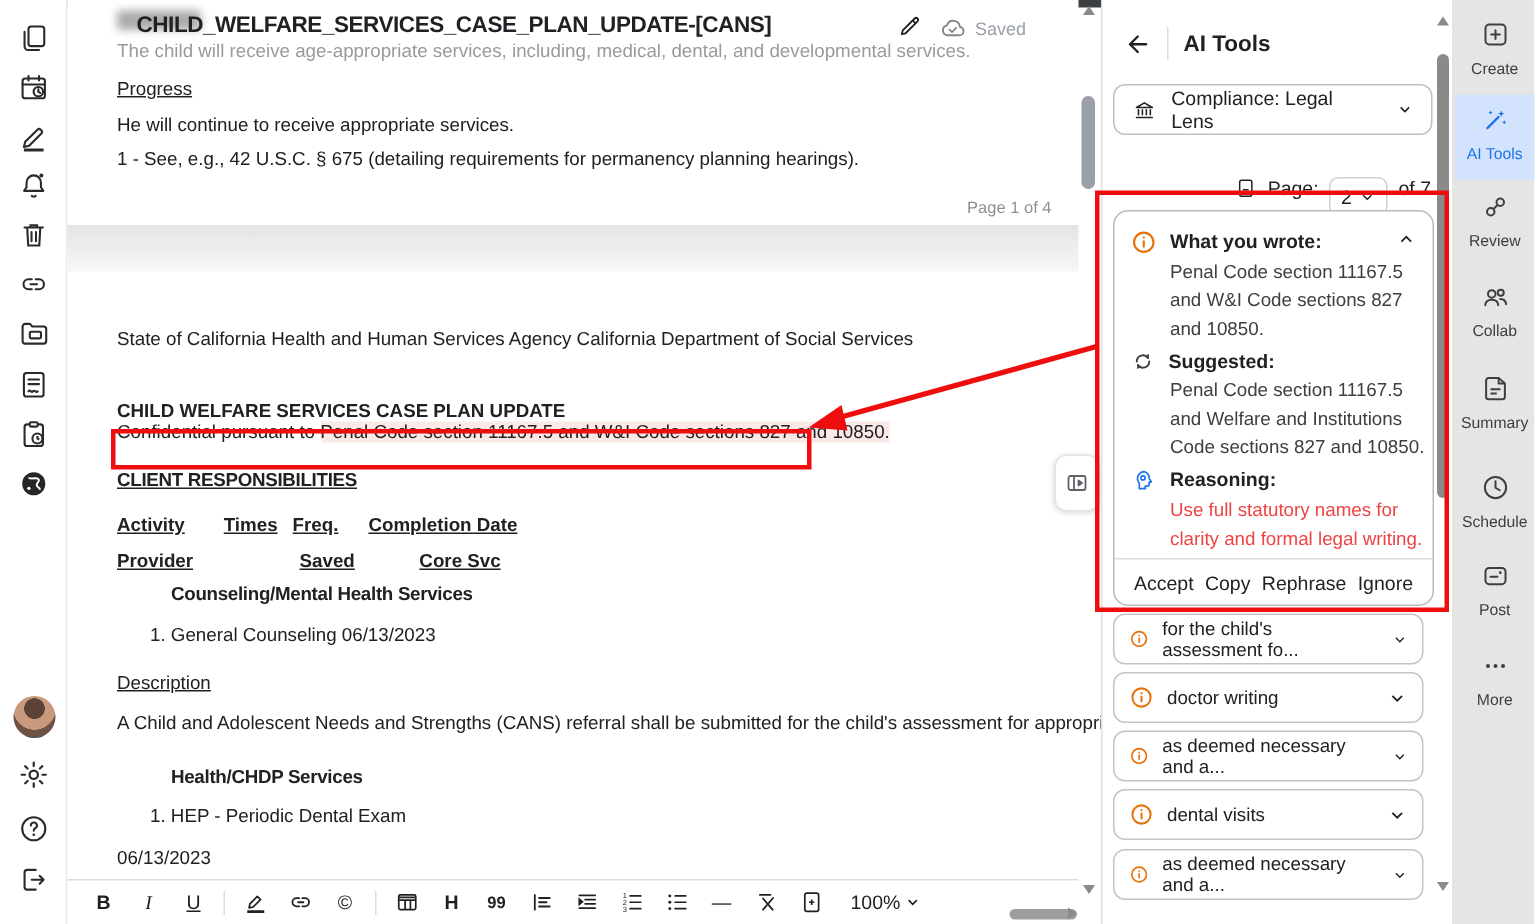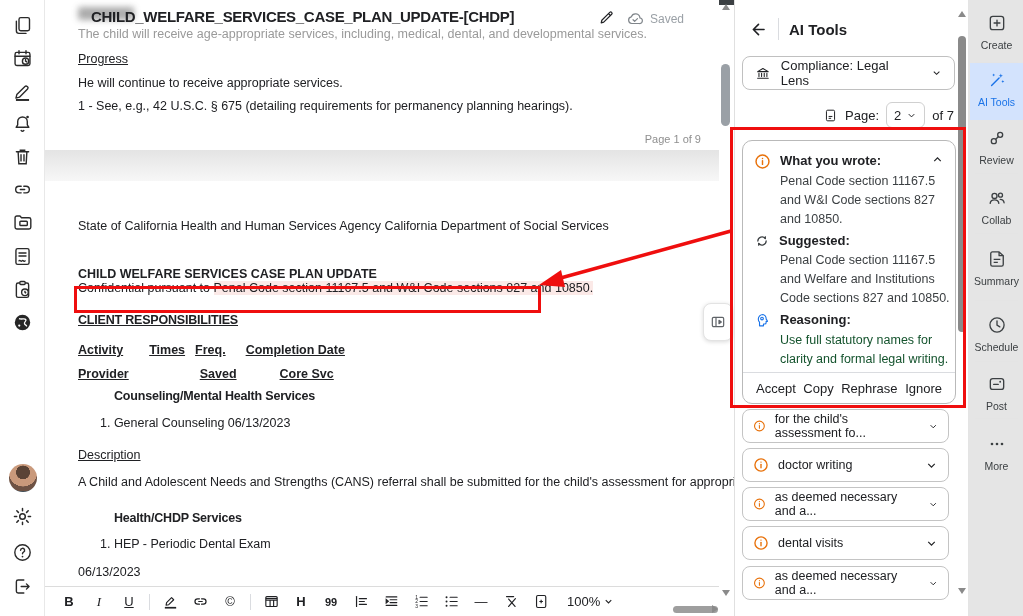--- a/index.html
+++ b/index.html
@@ -60,29 +60,29 @@
   .h-scroll { left:673px; top:606px; width:45px; height:7px; background:#9e9e9e; border-radius:4px; }
 
   
   .ai-panel { left:734px; top:0; width:234px; height:616px; background:#fff; border-left:1px solid #e0e0e0; }
   .ai-head { position:absolute; left:14px; top:18px; display:flex; align-items:center; gap:10px; }
   .ai-head .vsep { width:1px; height:22px; background:#dadce0; }
   .ai-title { font-size:15px; font-weight:bold; }
   .lens-pill { position:absolute; left:7px; top:56px; width:213px; height:34px; border:1px solid #c0c0c0; border-radius:8px;
                display:flex; align-items:center; padding:0 12px; gap:10px; font-size:13px; cursor:pointer; background:#fff; }
   .lens-pill .spacer, .card-row .spacer, .sug-pill .spacer { flex:1; }
-  .page-row { position:absolute; right:14px; top:102px; display:flex; align-items:center; gap:7px; font-size:13px; }
+  .page-row { position:absolute; right:14px; top:118px; display:flex; gap:7px; font-size:13px; }
   .page-select { border:1px solid #d0d0d0; border-radius:6px; height:26px; padding:0 7px; display:flex; align-items:center; gap:5px; cursor:pointer; }
 
   .sug-card { position:absolute; left:7px; top:140px; width:214px; height:264px; border:1px solid #b9b9b9; border-radius:10px;
               background:#fff; padding:9px 11px 0 11px; font-size:12.5px; color:#3c4043; }
   .card-row { display:flex; align-items:flex-start; gap:9px; margin-top:3px; }
   .card-label { font-weight:bold; color:#202124; font-size:13px; }
   .card-text { margin:2px 0 4px 26px; width:170px; white-space:normal; line-height:19px; }
-  .blue-text { color:#14532d; }
+  .blue-text { color:#ef4444; }
   .card-actions { position:absolute; left:0; bottom:0; width:100%; height:31px; border-top:1px solid #dadce0;
                   display:flex; align-items:center; justify-content:space-between; padding:0 13px; }
   .card-actions span { font-size:13px; font-weight:500; color:#202124; cursor:pointer; }
 
   .sug-pill { position:absolute; left:7px; width:207px; height:34px; border:1px solid #c4c4c4; border-radius:8px; background:#fff;
               display:flex; align-items:center; padding:0 10px; gap:9px; font-size:12.5px; cursor:pointer; }
 
   .v-scroll-panel { left:957px; top:0; width:10px; height:616px; }
 
   
@@ -191,21 +191,21 @@
         </svg>
     </div>
   </nav>
 
   <main class="abs doc-area">
     <p class="faded" style="top:27px">The child will receive age-appropriate services, including, medical, dental, and developmental services.</p>
     <p class="u" style="top:52px">Progress</p>
     <p style="top:76px">He will continue to receive appropriate services.</p>
     <p style="top:99px">1 -  See, e.g., 42 U.S.C. § 675 (detailing requirements for permanency planning hearings).</p>
 
-    <span class="page-ind">Page 1 of 9</span>
+    <span class="page-ind">Page 1 of 4</span>
     <div class="page-band"></div>
 
     <p style="top:219px">State of California Health and Human Services Agency California Department of Social Services</p>
     <p class="bold" style="top:267px">CHILD WELFARE SERVICES CASE PLAN UPDATE</p>
     <p style="top:281px"><span>Confidential pursuant to </span><span class="hl">Penal Code section 11167.5 and  W&amp;I Code sections 827 and 10850.</span></p>
 
     <h1 class="h-big" style="top:313px">CLIENT RESPONSIBILITIES</h1>
 
     <div class="row bold" style="top:343px">
       <span class="u" style="margin-right:26px">Activity</span><span class="u" style="margin-right:10px">Times</span><span class="u" style="margin-right:20px">Freq.</span><span class="u">Completion Date</span>
@@ -218,21 +218,21 @@
     <p style="top:416px;left:55px">1.  General Counseling 06/13/2023</p>
     <p class="u" style="top:448px">Description</p>
     <p class="wrap2" style="top:471px">A Child and Adolescent Needs and Strengths (CANS) referral shall be submitted for the child's assessment for appropriate therapeutic services.</p>
     <h3 class="h-med" style="top:511px">Health/CHDP Services</h3>
     <p style="top:537px;left:55px">1.  HEP - Periodic Dental Exam</p>
     <p style="top:565px">06/13/2023</p>
   </main>
 
   <div class="abs title-bar">
     <div class="blur-chip"></div>
-    <div class="doc-title">CHILD_WELFARE_SERVICES_CASE_PLAN_UPDATE-[CHDP]</div>
+    <div class="doc-title">CHILD_WELFARE_SERVICES_CASE_PLAN_UPDATE-[CANS]</div>
     <div class="title-pencil">
       <svg width="17" height="17" viewBox="0 0 24 24" fill="none" stroke="#202124" stroke-width="1.7" stroke-linejoin="round">
           <path d="M4.5 19.5l.9-3.6L16.6 4.7a1.9 1.9 0 0 1 2.7 2.7L8.1 18.6l-3.6.9z"></path>
           <path d="M14.8 6.5l2.7 2.7"></path>
         </svg>
     </div>
     <div class="saved-wrap">
       <svg width="18" height="18" viewBox="0 0 22 22" fill="none" stroke="#80868b" stroke-width="1.5" stroke-linecap="round" stroke-linejoin="round">
           <path d="M6.9 16.5a4.1 4.1 0 0 1-.4-8.1A5.4 5.4 0 0 1 17 9.7a3.3 3.3 0 0 1-.8 6.8z"></path>
           <path d="M8.6 11.9l2 2 3.4-3.4"></path>

